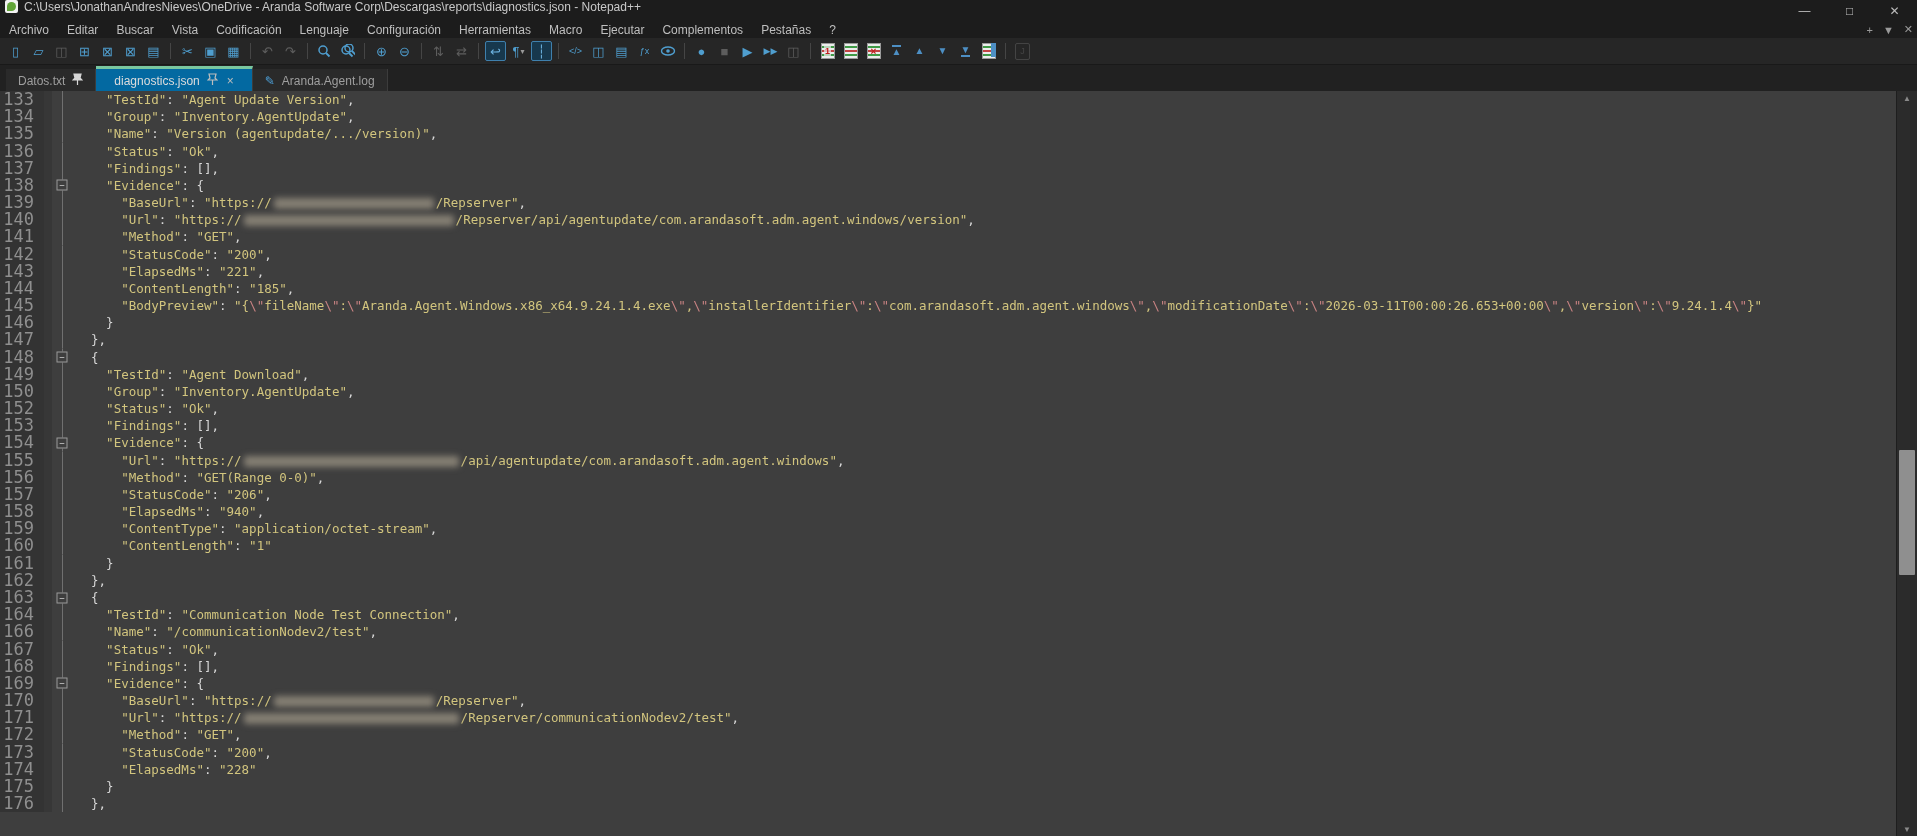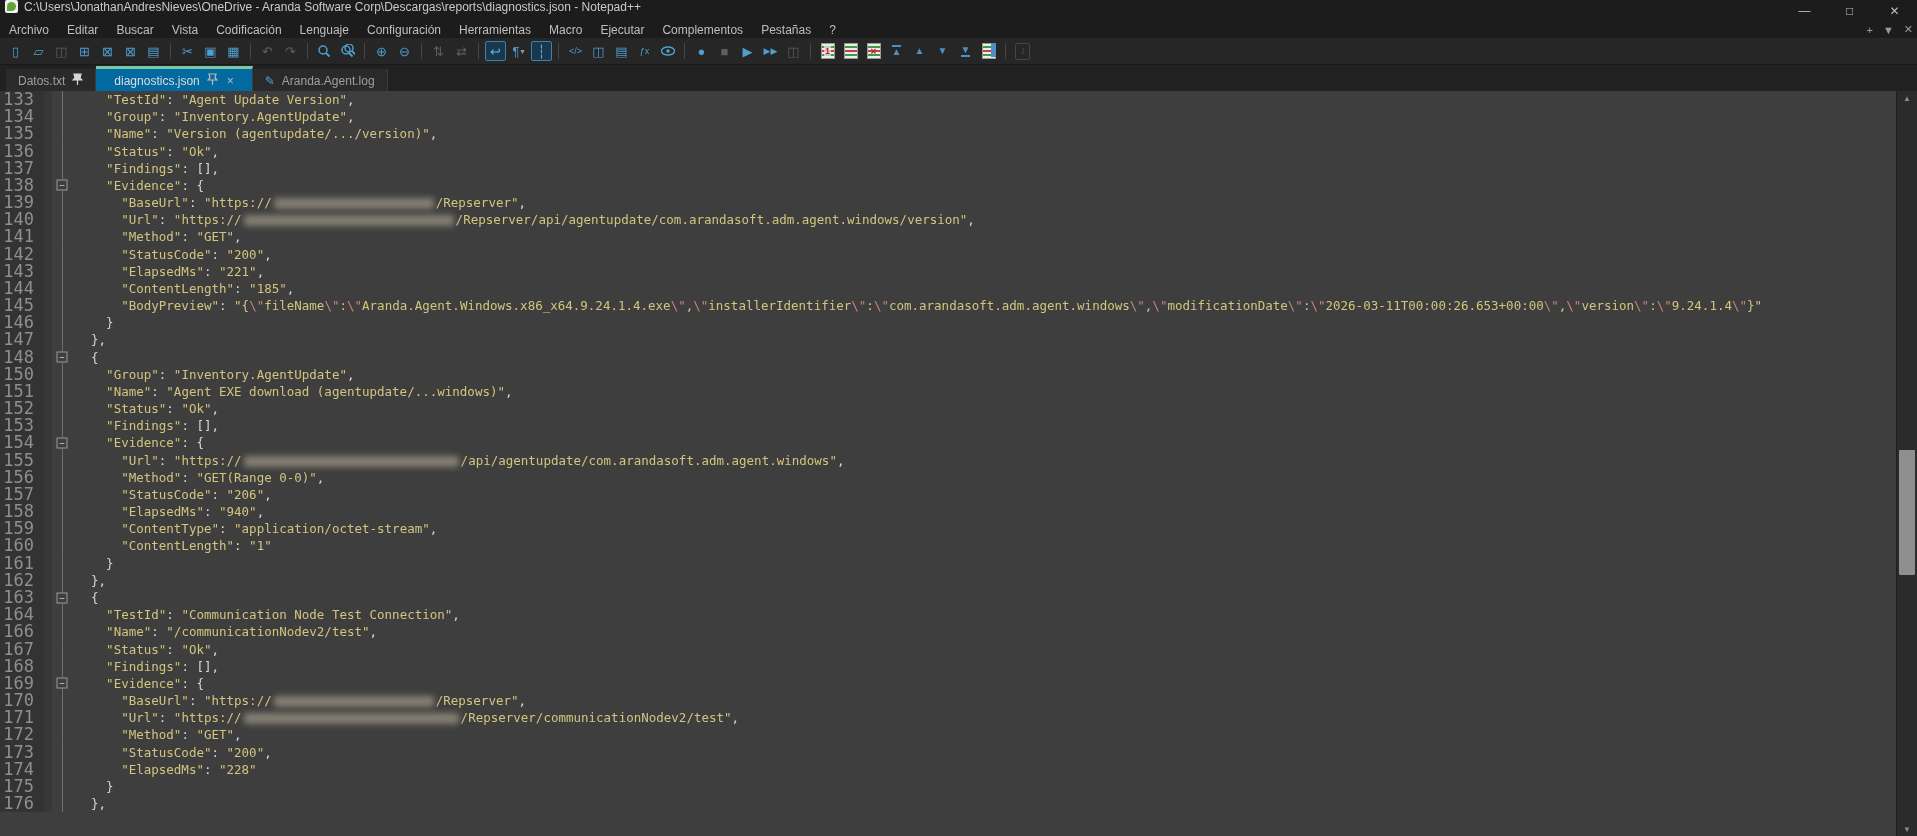--- a/index.html
+++ b/index.html
@@ -306,30 +306,30 @@
     </div>
     <div class="row">
       <span class="ln">148</span>
       <span class="bm"></span>
       <span class="fold">
         <span class="fbox">−</span>
       </span>
       <span class="code">  <span class="p">{</span></span>
     </div>
     <div class="row">
+      <span class="ln">149</span>
+      <span class="bm"></span>
+      <span class="fold"></span>
+      <span class="code">    <span class="s">"TestId"</span><span class="p">: </span><span class="s">"Agent Download"</span><span class="p">,</span></span>
+    </div>
+    <div class="row">
       <span class="ln">150</span>
       <span class="bm"></span>
       <span class="fold"></span>
       <span class="code">    <span class="s">"Group"</span><span class="p">: </span><span class="s">"Inventory.AgentUpdate"</span><span class="p">,</span></span>
-    </div>
-    <div class="row">
-      <span class="ln">151</span>
-      <span class="bm"></span>
-      <span class="fold"></span>
-      <span class="code">    <span class="s">"Name"</span><span class="p">: </span><span class="s">"Agent EXE download (agentupdate/...windows)"</span><span class="p">,</span></span>
     </div>
     <div class="row">
       <span class="ln">152</span>
       <span class="bm"></span>
       <span class="fold"></span>
       <span class="code">    <span class="s">"Status"</span><span class="p">: </span><span class="s">"Ok"</span><span class="p">,</span></span>
     </div>
     <div class="row">
       <span class="ln">153</span>
       <span class="bm"></span>

